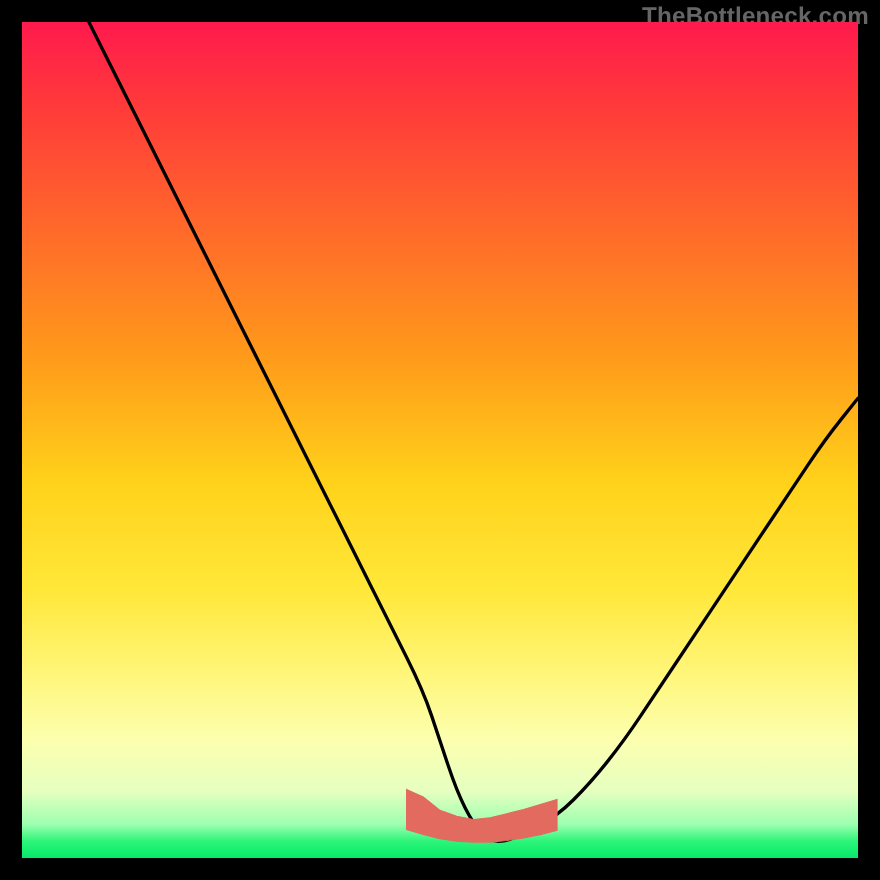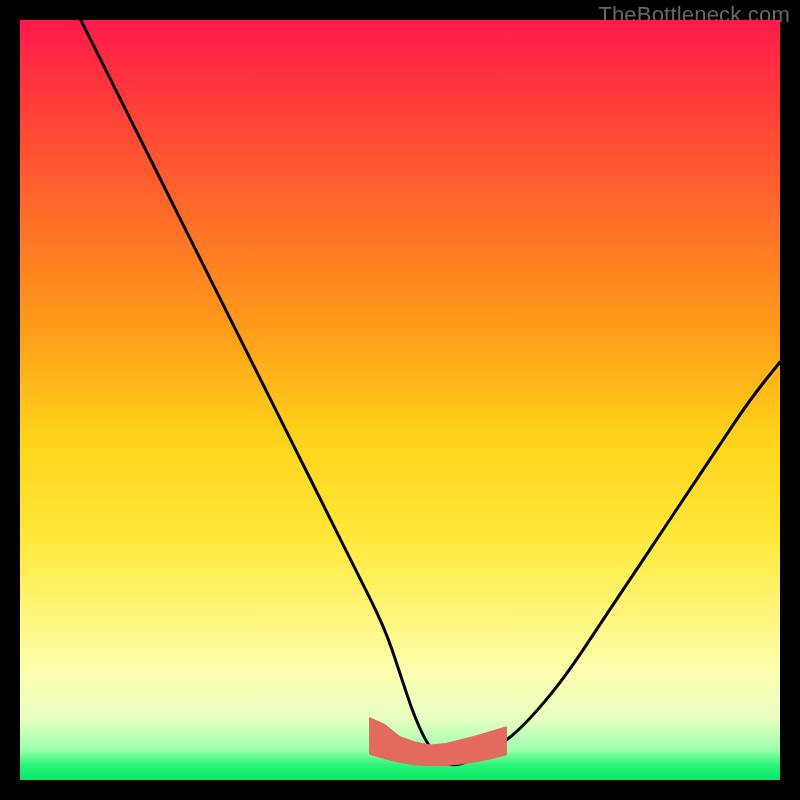--- a/index.html
+++ b/index.html
@@ -18,21 +18,21 @@
     width: 760px;
     height: 760px;
     background: #000;
   }
   .watermark {
     position: absolute;
     right: 10px;
     top: 2px;
     color: #666;
     font-size: 22px;
-    font-weight: 400;
+    font-weight: 700;
     letter-spacing: 0.2px;
   }
   .plot {
     position: absolute;
     left: 20px;
     top: 20px;
     width: 760px;
     height: 760px;
   }
   .gradient {

